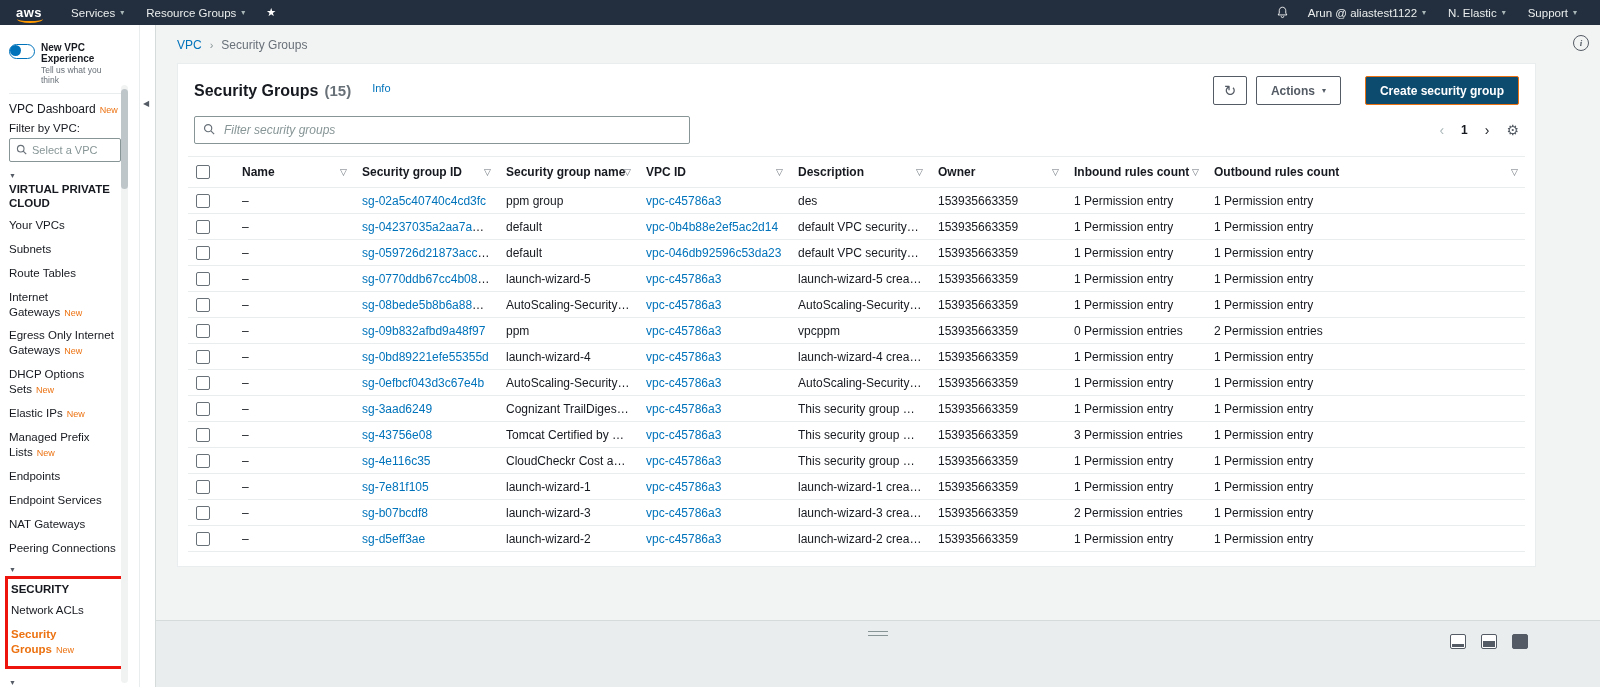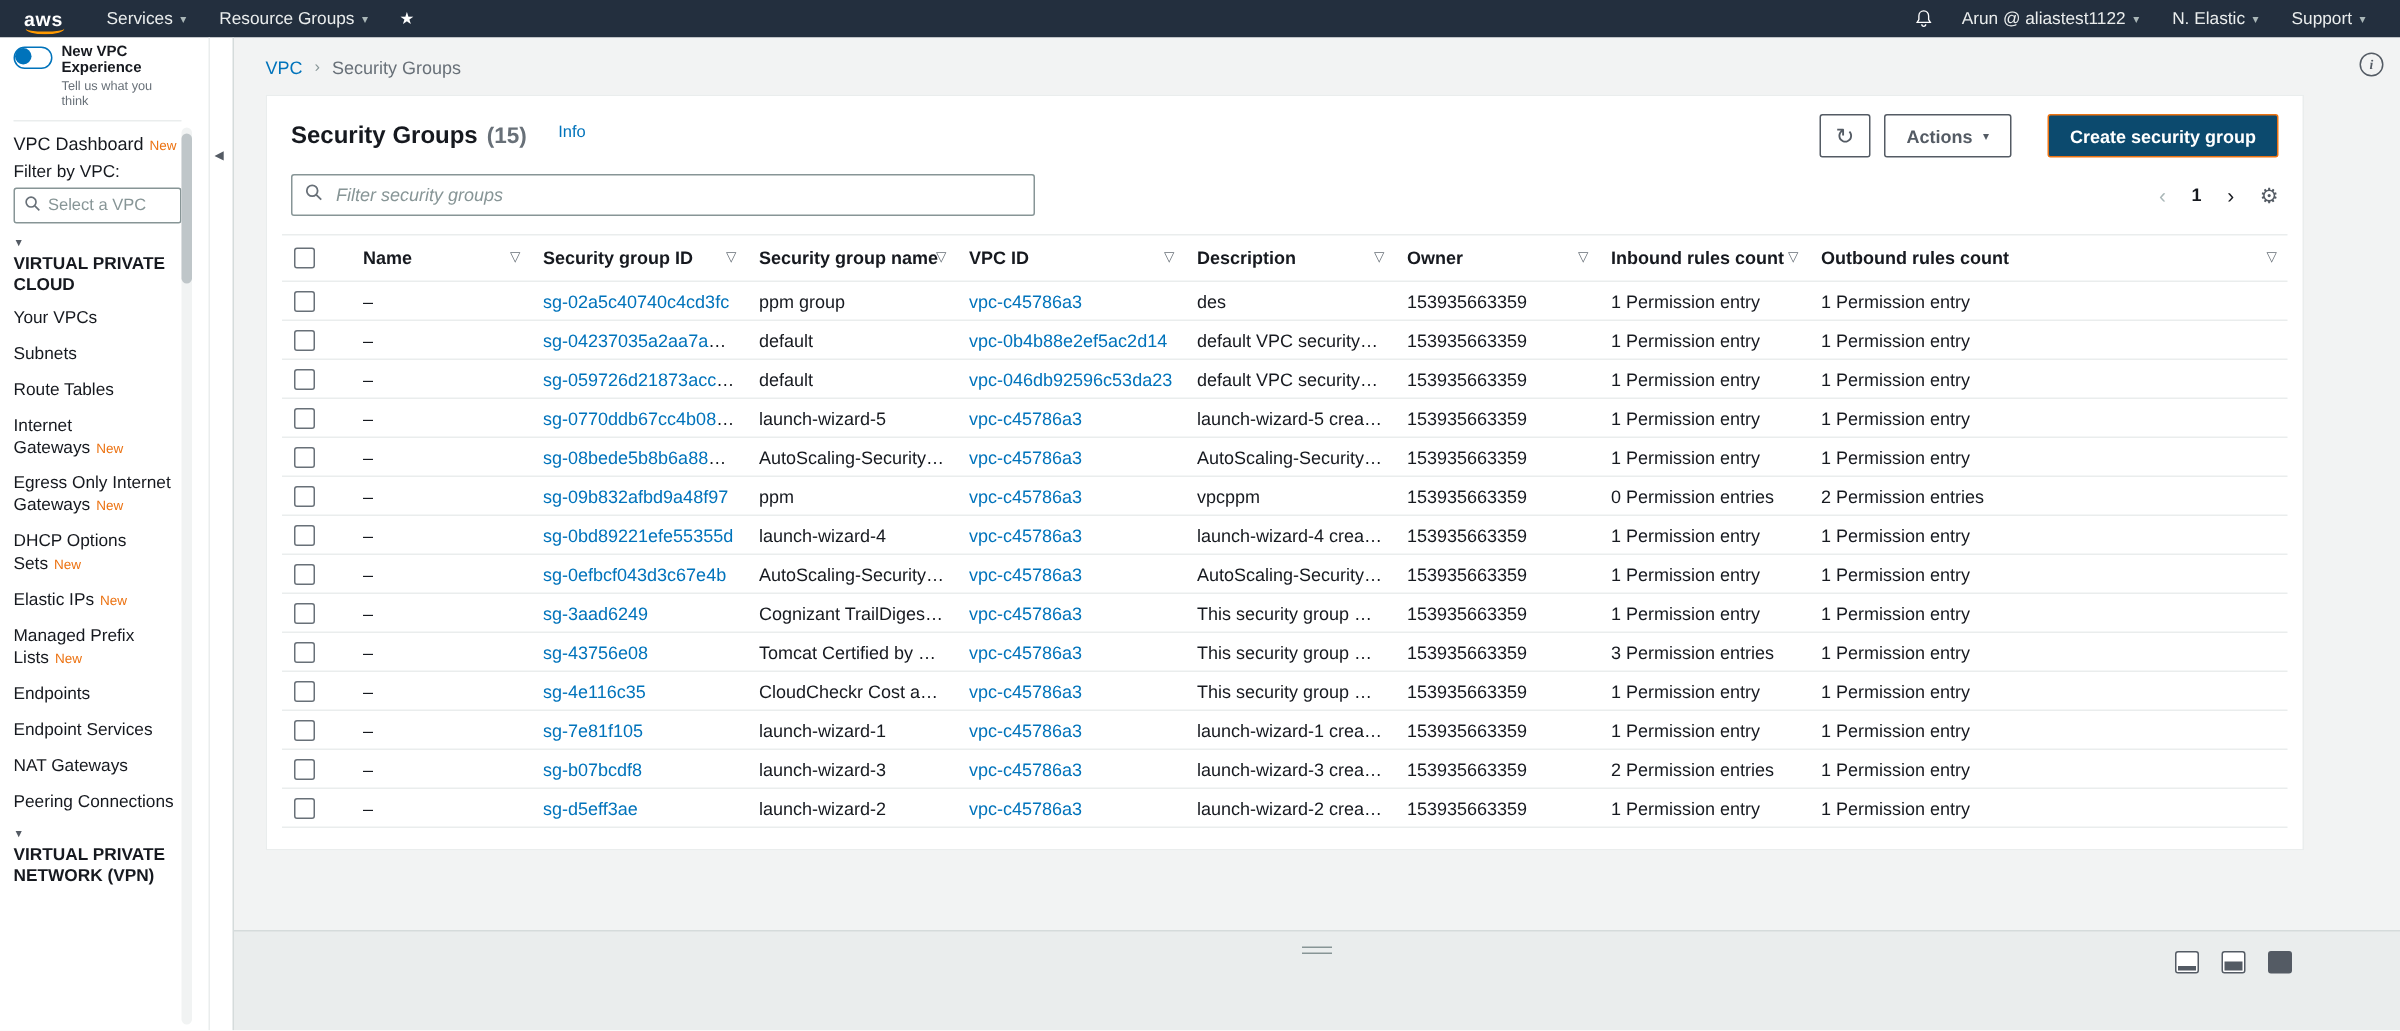--- a/index.html
+++ b/index.html
@@ -11,21 +11,21 @@
   .tn-left,.tn-right{display:flex;align-items:center;height:100%;}
   .logo{font-weight:bold;font-size:13px;position:relative;margin:0 18px 0 4px;cursor:pointer;letter-spacing:.5px;}
   .logo::after{content:"";position:absolute;left:1px;right:-1px;bottom:-3px;height:6px;border-bottom:2px solid #ff9900;border-radius:50%;}
   .tn-item{display:flex;align-items:center;gap:5px;padding:0 11px;height:100%;cursor:pointer;color:#eaeded;}
   .caret{font-size:8px;color:#aab7b8;}
   .tn-star{color:#fff;font-size:11px;padding:0 10px;cursor:pointer;}
   .tn-bell{display:flex;align-items:center;padding:0 8px;cursor:pointer;}
 
   
   .page{display:flex;height:662px;}
-  .sidebar{width:140px;min-width:140px;background:#fff;border-right:1px solid #eaeded;padding:1px 18px 0 9px;position:relative;overflow:hidden;font-size:11.5px;color:#16191f;box-sizing:border-box;}
+  .sidebar{width:140px;min-width:140px;background:#fff;border-right:1px solid #eaeded;padding:14px 18px 0 9px;position:relative;overflow:hidden;font-size:11.5px;color:#16191f;box-sizing:border-box;}
   .exp{display:flex;gap:6px;align-items:flex-start;padding:3px 0 8px;border-bottom:1px solid #eaeded;cursor:pointer;}
   .toggle{width:24px;height:13px;border:1px solid #0073bb;border-radius:8px;position:relative;flex:none;margin-top:2px;background:#fff;}
   .knob{position:absolute;left:0;top:0;width:11px;height:11px;border-radius:50%;background:#0073bb;}
   .exp-text{display:flex;flex-direction:column;gap:1px;}
   .exp-title{font-weight:bold;font-size:10px;}
   .exp-sub{font-size:8.5px;color:#687078;}
   .dash{margin:8px 0 6px;font-size:12px;cursor:pointer;}
   .badge-new{color:#ec7211;font-size:9px;margin-left:4px;font-weight:normal;}
   .filter-label{margin:6px 0 4px;font-size:11.5px;}
   .vpc-select{display:flex;align-items:center;gap:5px;border:1px solid #879596;border-radius:2px;height:22px;padding:0 6px;background:#fff;cursor:text;}
@@ -173,20 +173,28 @@
               <div class="side-item"><span class="lbl">Elastic IPs</span><span class="badge-new">New</span></div>
               <div class="side-item"><span class="lbl">Managed Prefix Lists</span><span class="badge-new">New</span></div>
               <div class="side-item"><span class="lbl">Endpoints</span></div>
               <div class="side-item"><span class="lbl">Endpoint Services</span></div>
               <div class="side-item"><span class="lbl">NAT Gateways</span></div>
               <div class="side-item"><span class="lbl">Peering Connections</span></div>
             </div>
           </div>
           <div class="side-section">
             <div class="side-caret">▼</div>
+            <div class="side-body red-box">
+              <div class="side-title">SECURITY</div>
+              <div class="side-item"><span class="lbl">Network ACLs</span></div>
+              <div class="side-item selected"><span class="lbl">Security Groups</span><span class="badge-new">New</span></div>
+            </div>
+          </div>
+          <div class="side-section">
+            <div class="side-caret">▼</div>
             <div class="side-body">
               <div class="side-title">VIRTUAL PRIVATE NETWORK (VPN)</div>
             </div>
           </div>
         </div>
       <div class="side-scrollbar">
           <div class="thumb"></div>
         </div>
     </aside>
 

